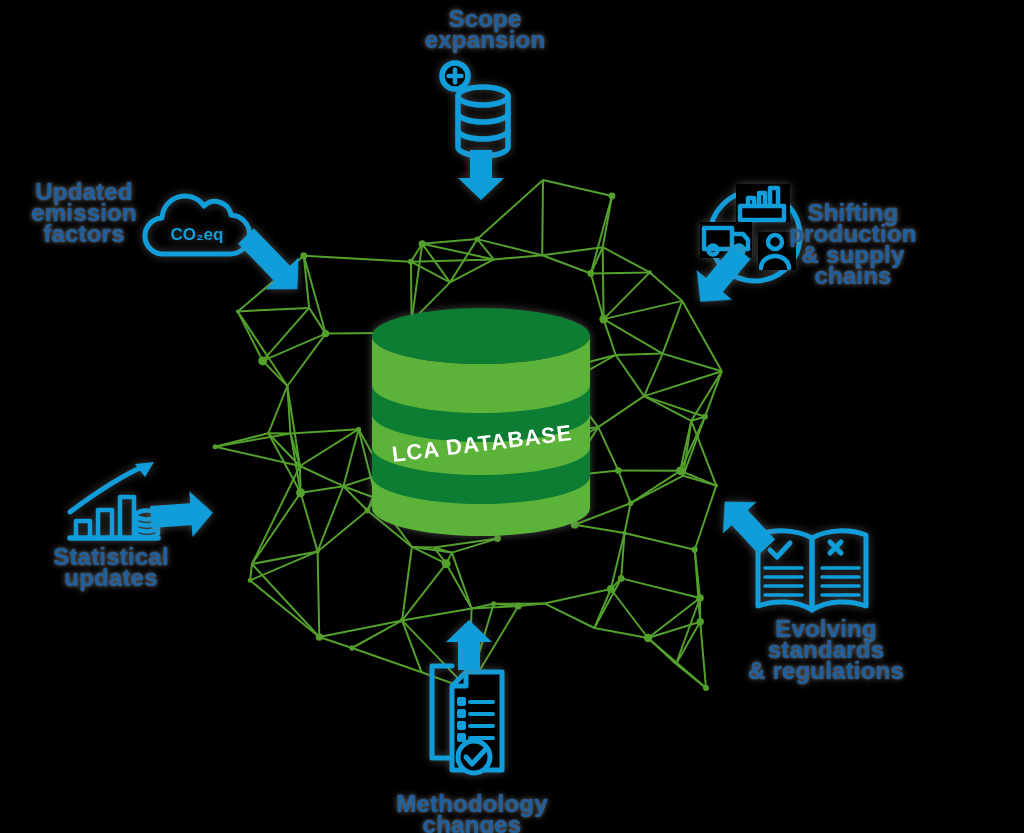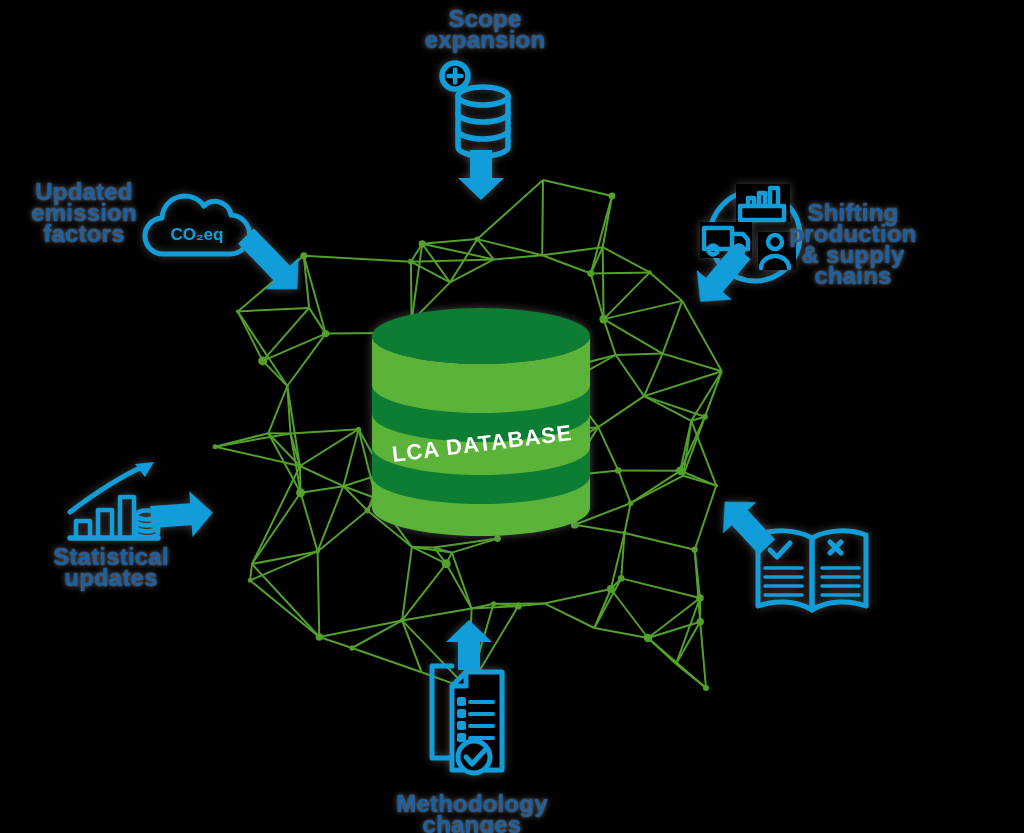--- a/index.html
+++ b/index.html
@@ -371,15 +371,17 @@
 
   <div class="label" style="left:485px;top:8px;">Scope
 expansion</div>
   <div class="label" style="left:84px;top:181px;text-align:center;">Updated
 emission
 factors</div>
   <div class="label" style="left:853px;top:202px;">Shifting production
 &amp; supply chains</div>
   <div class="label" style="left:111px;top:546px;">Statistical
 updates</div>
+  <div class="label" style="left:826px;top:618px;">Evolving standards
+&amp; regulations</div>
   <div class="label" style="left:472px;top:793px;">Methodology
 changes</div>
 </div>
 
 </body></html>

